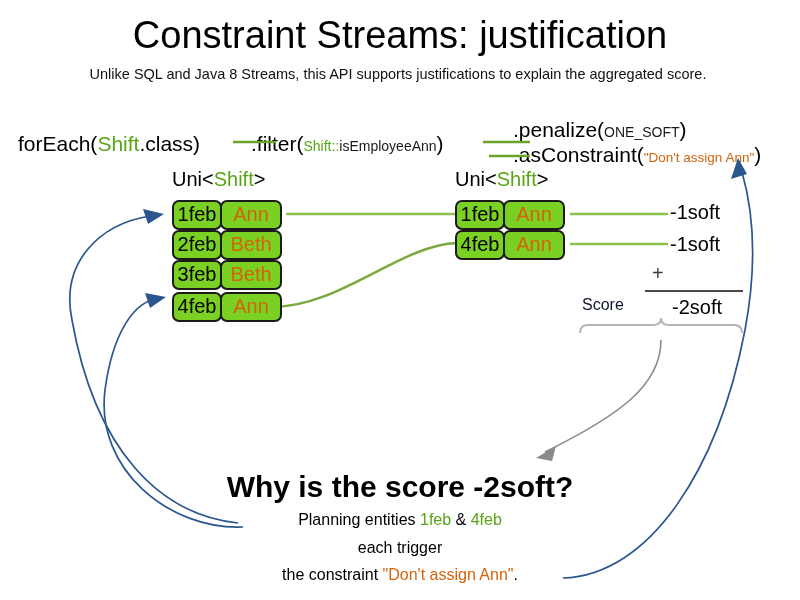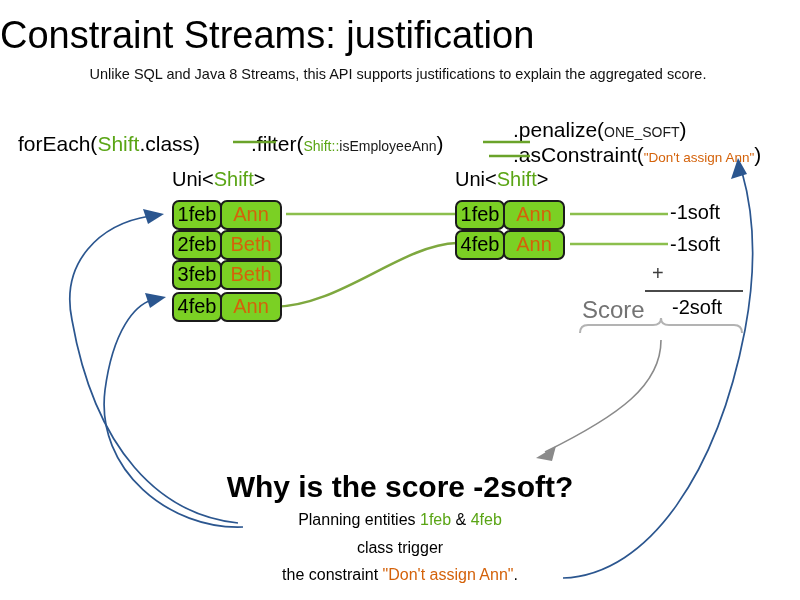--- a/index.html
+++ b/index.html
@@ -29,21 +29,21 @@
     height: 600px;
     pointer-events: none;
   }
 
   
   #page-title {
     position: absolute;
     left: 0;
     top: 16px;
     width: 800px;
-    text-align: left;
+    text-align: center;
     font-size: 38px;
     line-height: 1.05;
     letter-spacing: 0px;
     color: #000000;
   }
   #page-subtitle {
     position: absolute;
     left: 0;
     top: 66px;
     width: 796px;
@@ -126,22 +126,22 @@
     left: 645px;
     top: 290px;
     width: 98px;
     height: 2px;
     background: #4a4a4a;
   }
   #score-label {
     position: absolute;
     left: 582px;
     top: 296px;
-    font-size: 24px;
-    color: #737373;
+    font-size: 16px;
+    color: #0f172a;
   }
   #score-total {
     position: absolute;
     left: 672px;
     top: 296px;
     font-size: 20px;
     color: #000000;
   }
 
   
@@ -245,17 +245,17 @@
   <div class="score-val" id="score-line-2">-1soft</div>
   <div id="score-plus">+</div>
   <div id="score-rule"></div>
   <div id="score-label">Score</div>
   <div id="score-total">-2soft</div>
 
   <div id="why-headline">Why is the score -2soft?</div>
 
   <div class="why-line" id="why-line-1"><span>Planning entities </span><span class="tok-green">1feb</span><span> &amp; </span><span class="tok-green">4feb</span></div>
 
-  <div class="why-line" id="why-line-2">class trigger</div>
+  <div class="why-line" id="why-line-2">each trigger</div>
 
   <div class="why-line" id="why-line-3"><span>the constraint </span><span class="tok-orange">"Don't assign Ann"</span><span>.</span></div>
 
 </div>
 
 </body></html>

